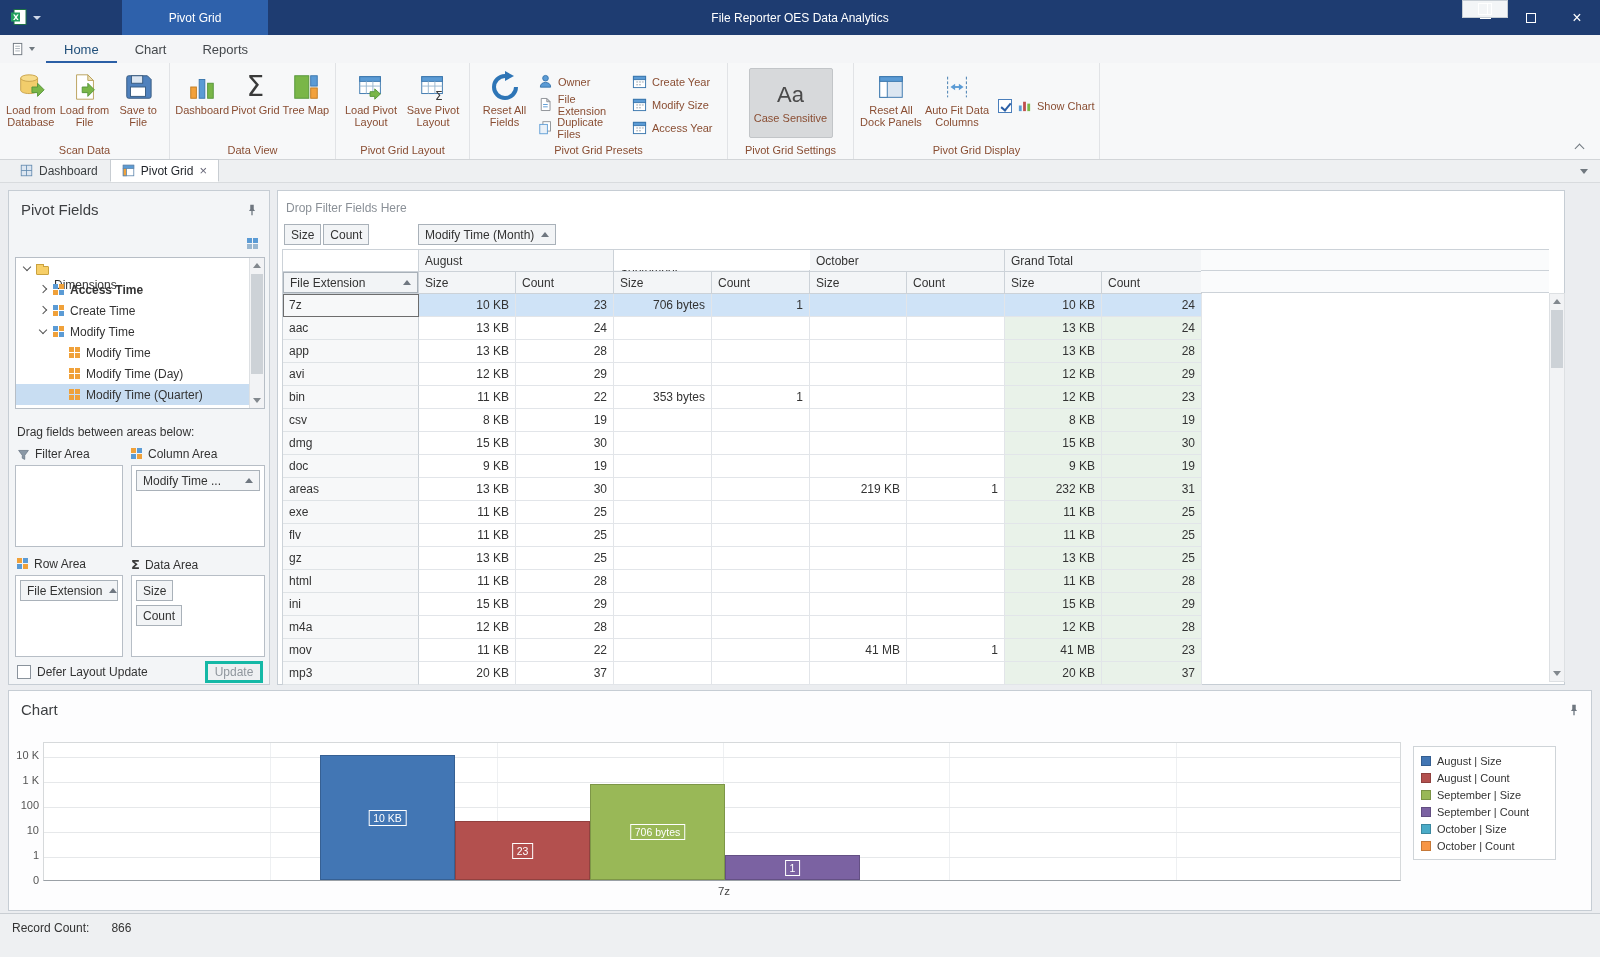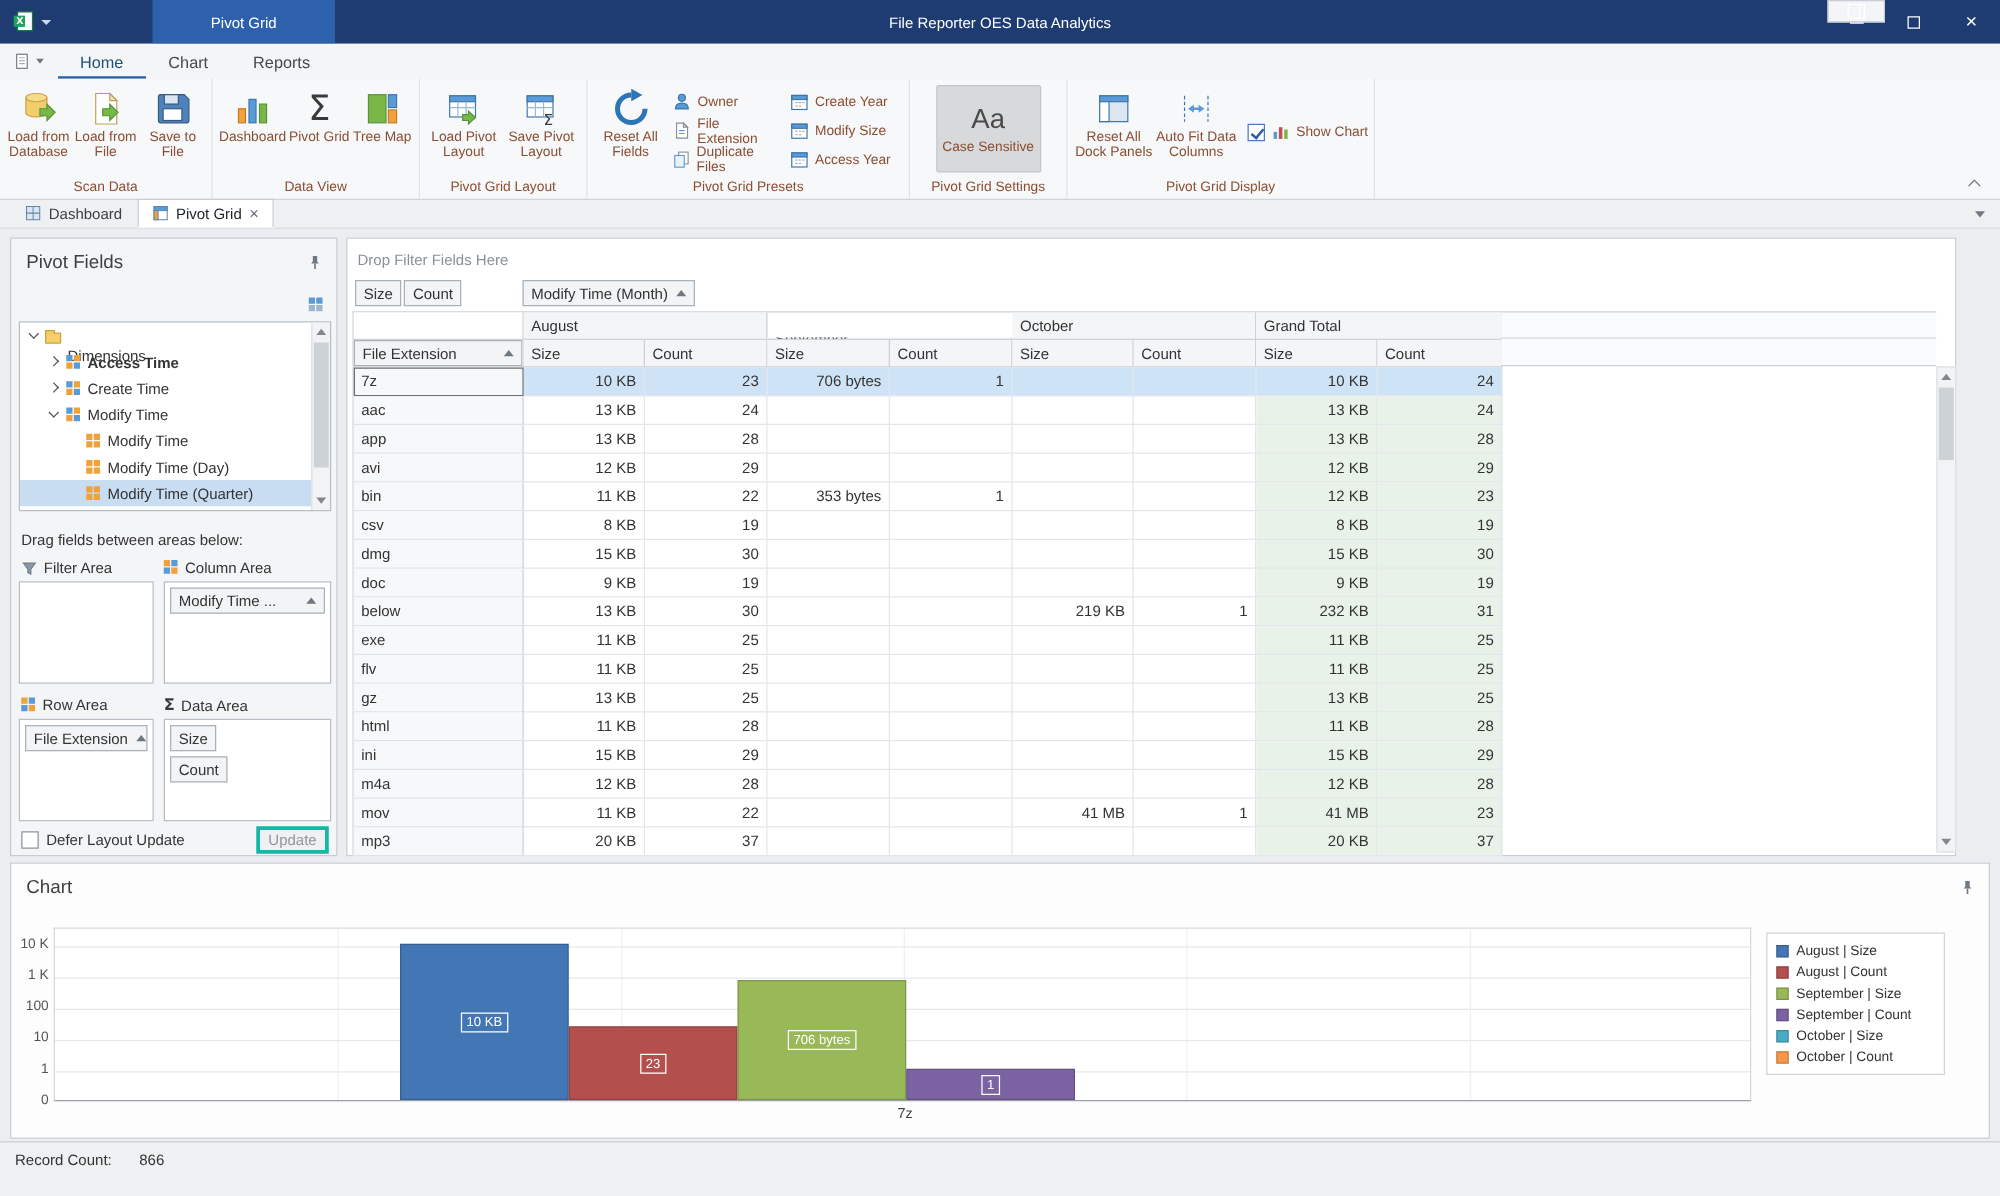--- a/index.html
+++ b/index.html
@@ -610,21 +610,21 @@
         <div class="pc data gt">30</div>
         <div class="pc rowhead">doc</div>
         <div class="pc data">9 KB</div>
         <div class="pc data">19</div>
         <div class="pc data"></div>
         <div class="pc data"></div>
         <div class="pc data"></div>
         <div class="pc data"></div>
         <div class="pc data gt">9 KB</div>
         <div class="pc data gt">19</div>
-        <div class="pc rowhead">below</div>
+        <div class="pc rowhead">areas</div>
         <div class="pc data">13 KB</div>
         <div class="pc data">30</div>
         <div class="pc data"></div>
         <div class="pc data"></div>
         <div class="pc data">219 KB</div>
         <div class="pc data">1</div>
         <div class="pc data gt">232 KB</div>
         <div class="pc data gt">31</div>
         <div class="pc rowhead">exe</div>
         <div class="pc data">11 KB</div>

